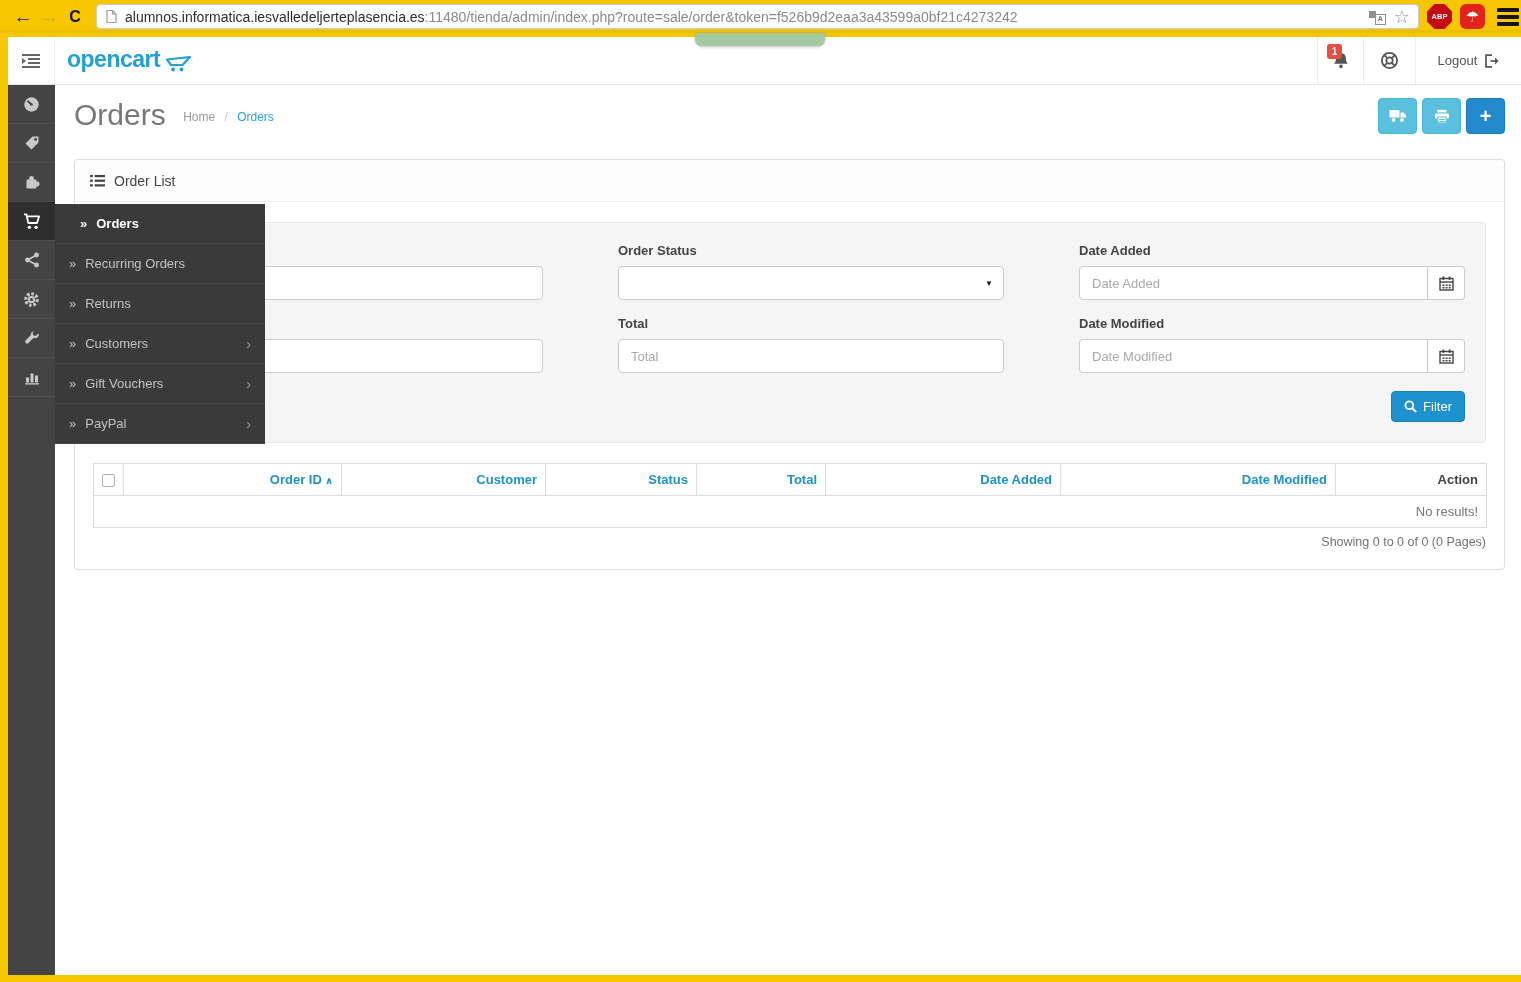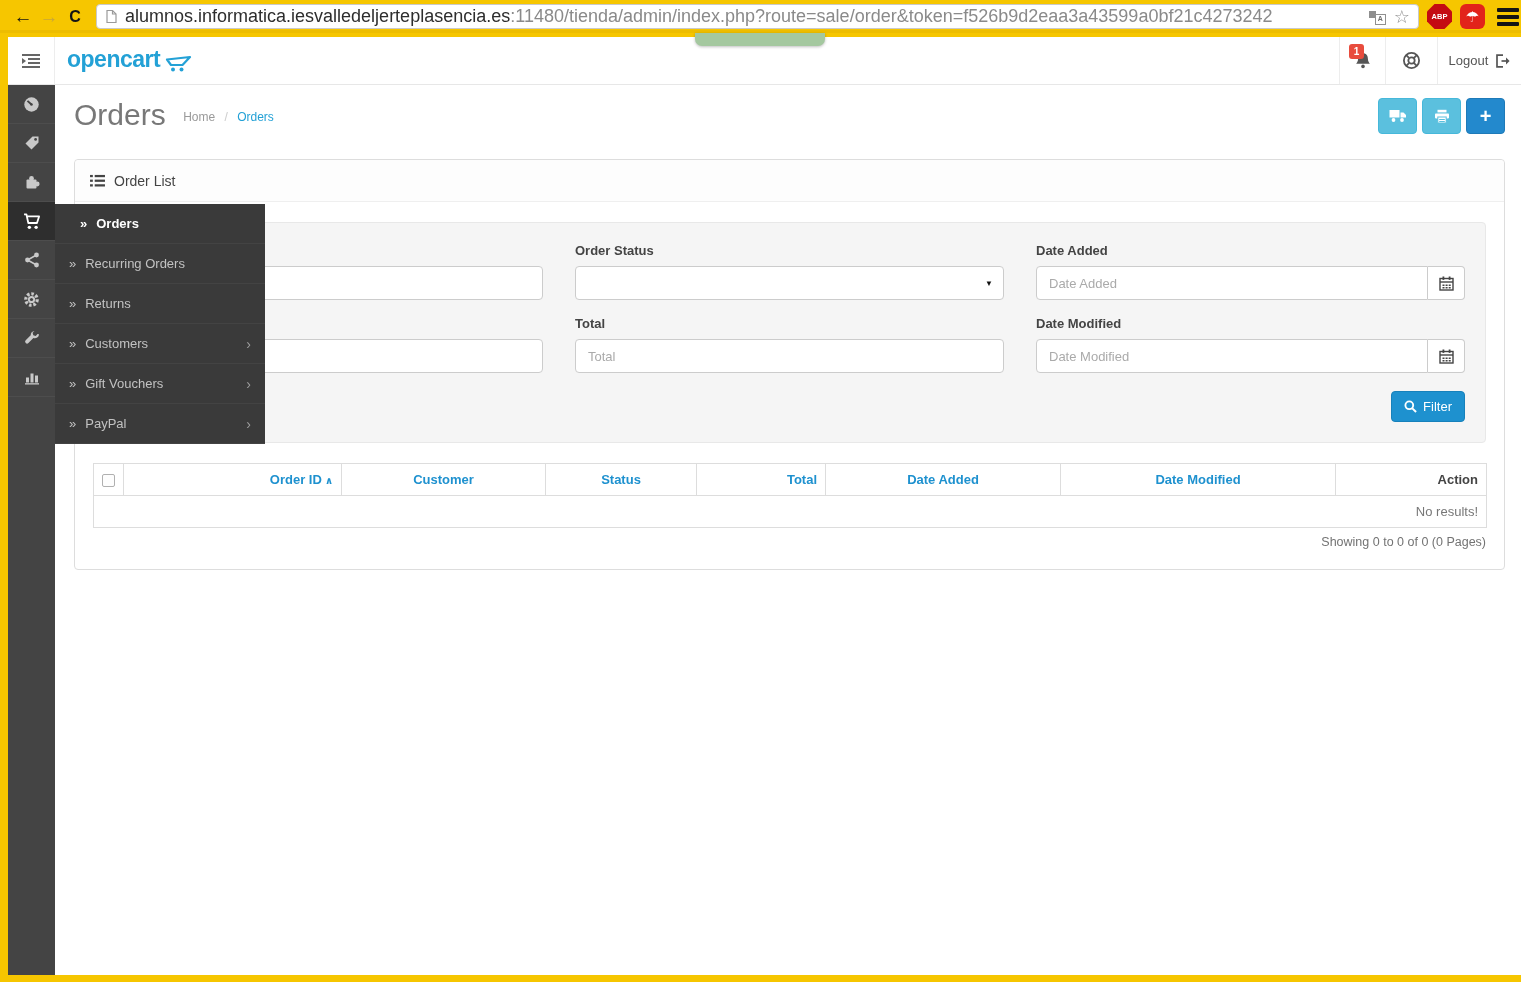--- a/index.html
+++ b/index.html
@@ -10,21 +10,21 @@
     font-family:"Liberation Sans","DejaVu Sans",sans-serif;
   }
 
   
   .chrome { position:absolute; left:0; top:0; width:1521px; height:33px; background:#f6c600; border-bottom:3px solid #edbd00; z-index:40; }
   .chrome-inner { display:flex; align-items:center; height:33px; padding-left:10px; }
   .nav-btn { width:26px; text-align:center; font-size:19px; font-weight:bold; color:#141414; cursor:pointer; line-height:33px; }
   .nav-btn.disabled { color:#c7a63a; }
   .nav-btn.reload { font-size:16px; }
   .omnibox { margin-left:8px; width:1323px; height:25px; background:#fff; border:1px solid #c9c9c9; border-radius:4px; display:flex; align-items:center; padding:0 8px; }
-  .omnibox .url { font-size:18px; white-space:nowrap; overflow:hidden; margin-left:7px; flex:1; }
+  .omnibox .url { font-size:14px; white-space:nowrap; overflow:hidden; margin-left:7px; flex:1; }
   .url .host { color:#2d2d2d; }
   .url .rest { color:#8a8a8a; }
   .translate-ic { position:relative; width:17px; height:16px; margin-right:8px; }
   .translate-ic .sq1 { position:absolute; left:0; top:2px; width:7px; height:7px; background:#8f8f8f; }
   .translate-ic .sq2 { position:absolute; right:0; bottom:0; width:11px; height:11px; border:1.5px solid #8f8f8f; background:#fff; font-size:7px; font-weight:bold; color:#6f6f6f; text-align:center; line-height:8px; }
   .star { font-size:18px; color:#8f8f8f; line-height:16px; }
   .ext-area { display:flex; align-items:center; margin-left:8px; gap:8px; }
   .abp { width:25px; height:25px; background:#c40b12; color:#fff; font-size:7.5px; font-weight:bold; display:flex; align-items:center; justify-content:center; clip-path:polygon(30% 0,70% 0,100% 30%,100% 70%,70% 100%,30% 100%,0 70%,0 30%); }
   .avira { width:25px; height:25px; background:#e2231a; border-radius:6px; color:#fff; font-size:15px; display:flex; align-items:center; justify-content:center; line-height:1; }
   .burger { width:22px; display:flex; flex-direction:column; gap:3px; margin-left:4px; cursor:pointer; }
@@ -39,21 +39,21 @@
   
   .app-header { position:absolute; left:0; top:0; width:100%; height:48px; background:#fff; border-bottom:1px solid #e7e7e7; z-index:20; }
   .menu-toggle { position:absolute; left:0; top:0; width:47px; height:47px; border-right:1px solid #ededed; display:flex; align-items:center; justify-content:center; cursor:pointer; color:#666; }
   .logo { position:absolute; left:59px; top:9px; display:flex; align-items:flex-end; gap:5px; cursor:pointer; }
   .logo .word { font-size:23px; font-weight:bold; color:#23a1d6; letter-spacing:-0.5px; line-height:26px; }
   .hdr-right { position:absolute; right:0; top:0; height:47px; display:flex; }
   .hdr-cell { border-left:1px solid #ededed; display:flex; align-items:center; justify-content:center; position:relative; cursor:pointer; color:#555; }
   .cell-bell { width:46px; }
   .badge { position:absolute; left:9px; top:7px; min-width:15px; height:15px; background:#e84c3d; border-radius:3px; color:#fff; font-size:10px; font-weight:bold; display:flex; align-items:center; justify-content:center; padding:0 3px; }
   .cell-help { width:52px; }
-  .cell-logout { width:84px; gap:7px; font-size:13px; color:#555; }
+  .cell-logout { width:106px; gap:7px; font-size:13px; color:#555; }
 
   
   .sidebar { position:absolute; left:0; top:48px; width:47px; height:890px; background:#444444; z-index:15; }
   .s-item { height:39px; border-bottom:1px solid #4d4d4d; display:flex; align-items:center; justify-content:center; color:#c9c9c9; cursor:pointer; }
   .s-item.active { background:#2e2e2e; color:#fff; }
 
   
   .submenu { position:absolute; left:47px; top:167px; width:210px; background:#3a3a3a; z-index:30; }
   .sm-item { height:40px; display:flex; align-items:center; padding:0 14px; color:#c2c2c2; font-size:13px; border-bottom:1px solid #434343; cursor:pointer; }
   .sm-item .chev { margin-right:9px; font-size:13px; }
@@ -72,37 +72,37 @@
   .btn-info { background:#5bc0de; border:1px solid #46b8da; color:#fff; }
   .btn-primary { background:#2389cd; border:1px solid #1e7ab8; color:#fff; font-size:20px; font-weight:bold; line-height:1; }
 
   
   .panel { margin:12px 16px 0 19px; border:1px solid #ddd; border-radius:4px; background:#fff; }
   .panel-heading { height:42px; display:flex; align-items:center; gap:9px; padding:0 15px; font-size:14px; color:#444; background:#fdfdfd; border-bottom:1px solid #efefef; border-radius:4px 4px 0 0; }
   .panel-body { padding:20px 18px; }
 
   
   .well { background:#f5f5f5; border:1px solid #e8e8e8; border-radius:4px; padding:20px; display:flex; gap:32px; }
-  .f-col { flex:1; min-width:0; }
+  .f-col { flex:1; min-width:0;margin-left:43px; }
   .lbl { height:16px; font-size:13px; font-weight:bold; color:#444; margin-bottom:7px; }
   .form-control { width:100%; height:34px; border:1px solid #ccc; border-radius:4px; padding:0 12px; font-size:13px; color:#444; background:#fff; font-family:inherit; }
   .form-control::placeholder { color:#aaa; }
   .grp2 { margin-top:16px; }
   .fake-select { width:100%; height:34px; border:1px solid #ccc; border-radius:4px; background:#fff; display:flex; align-items:center; justify-content:flex-end; padding:0 10px; cursor:pointer; }
   .fake-select .caret { font-size:8px; color:#111; }
   .input-group { display:flex; }
   .input-group .form-control { border-radius:4px 0 0 4px; }
   .addon { width:37px; height:34px; border:1px solid #ccc; border-left:none; border-radius:0 4px 4px 0; background:#fff; display:flex; align-items:center; justify-content:center; color:#444; cursor:pointer; flex:none; }
   .filter-row { margin-top:18px; display:flex; justify-content:flex-end; }
   .btn-filter { height:31px; padding:0 12px; background:#1e91cf; border:1px solid #1781bb; border-radius:4px; color:#fff; font-size:13px; display:flex; align-items:center; gap:6px; cursor:pointer; font-family:inherit; }
 
   
   table.grid { margin-top:20px; width:100%; border-collapse:collapse; table-layout:fixed; }
   .grid th, .grid td { border:1px solid #ddd; padding:8px; font-size:13px; }
-  .grid th { font-weight:bold; color:#444; text-align:center; white-space:nowrap; overflow:hidden; }
+  .grid th { font-weight:bold; color:#444; text-align:right; white-space:nowrap; overflow:hidden; }
   .grid th a { color:#1e91cf; text-decoration:none; cursor:pointer; }
   .grid th.r, .grid td.r { text-align:right; }
   .grid th.c { text-align:center; }
   .sortcaret { font-size:10px; color:#1e91cf; margin-left:3px; }
   .cb { appearance:none; -webkit-appearance:none; width:13px; height:13px; border:1px solid #b0b0b0; border-radius:2px; background:#fdfdfd; margin:0; vertical-align:middle; cursor:pointer; }
   .empty-cell { text-align:right; color:#777; }
   .results-line { margin-top:7px; text-align:right; font-size:12.5px; color:#737373; }
 
   
   .app-footer { margin-top:46px; text-align:center; font-size:13px; color:#8a8a8a; line-height:19px; }

